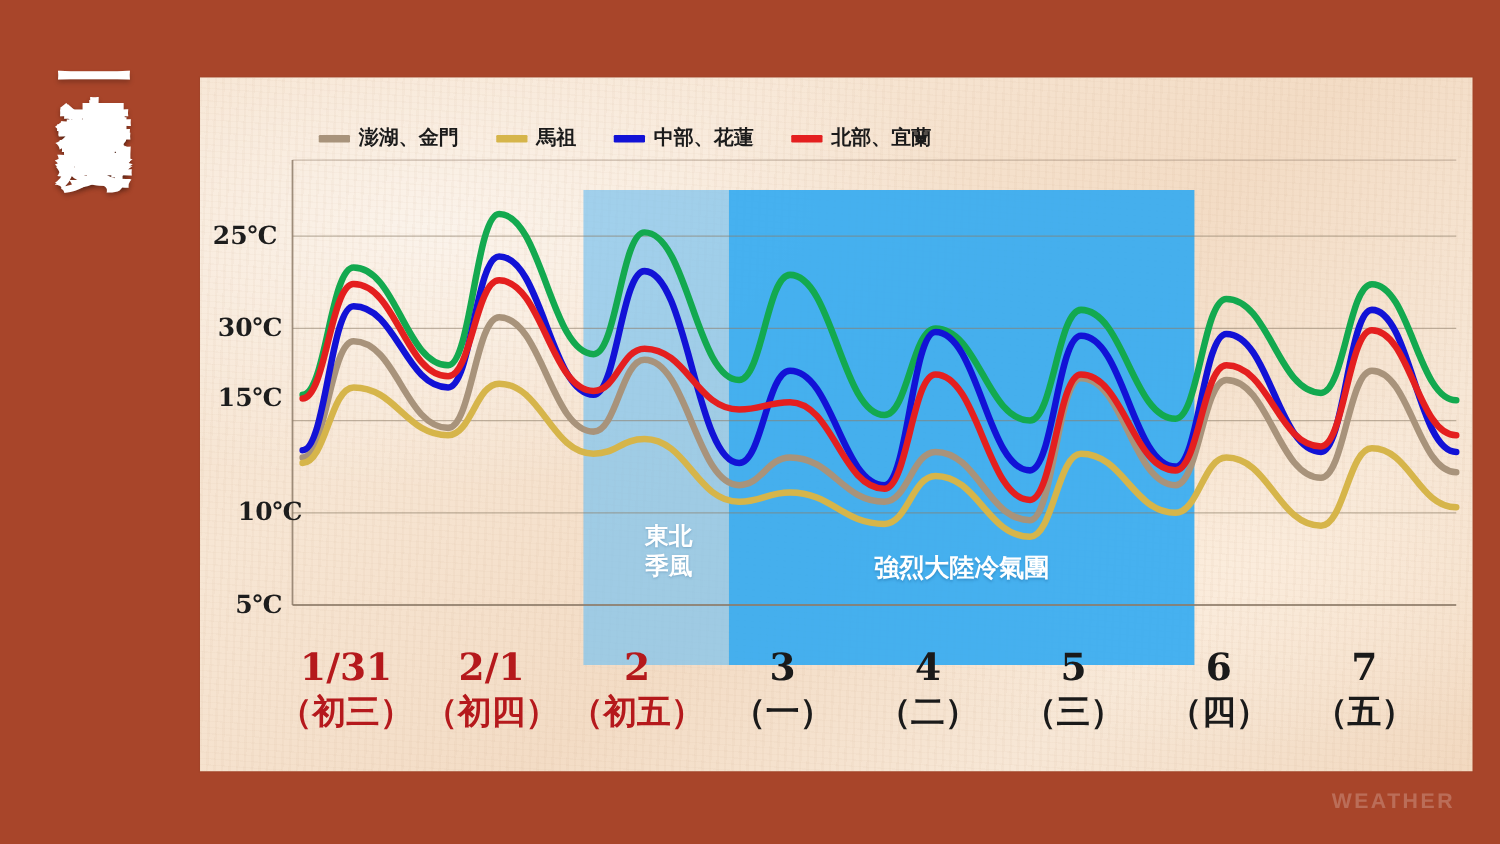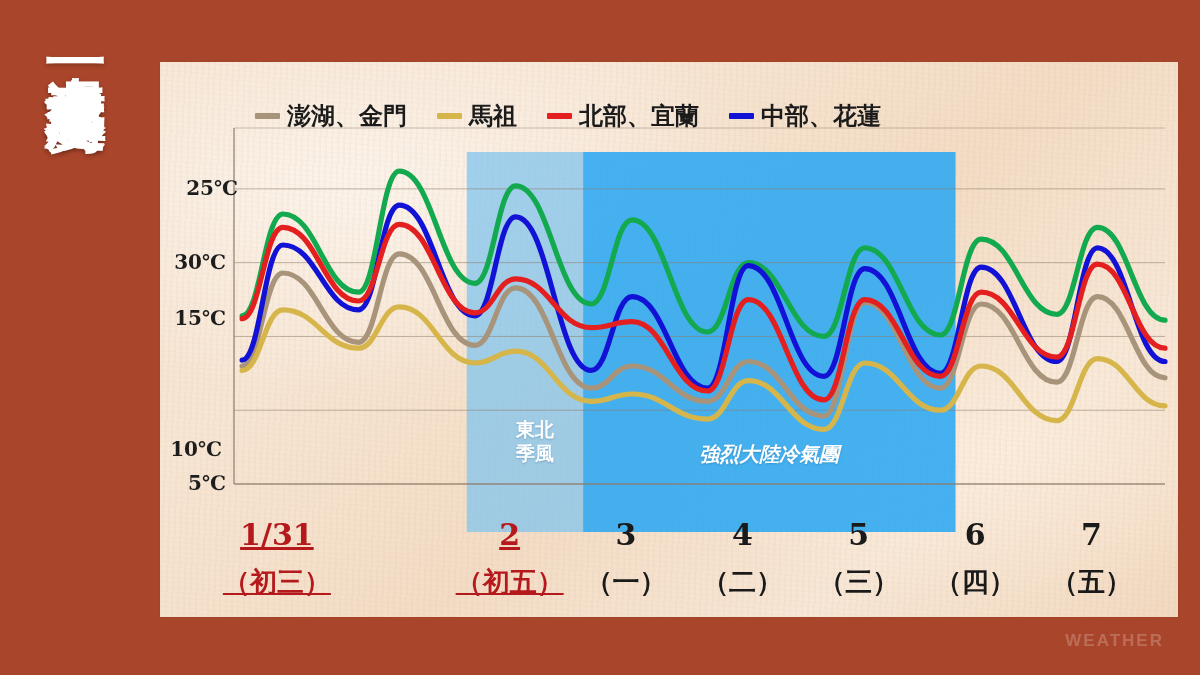--- a/index.html
+++ b/index.html
@@ -44,21 +44,21 @@
 
   
   .legend{
     position:absolute;left:95px;top:38px;
     display:flex;align-items:center;gap:30px;
   }
   .lg-item{display:flex;align-items:center;gap:7px;}
   .lg-swatch{display:block;width:25px;height:6px;border-radius:1px;}
   .lg-text{
     font-family:"DejaVu Sans","Liberation Sans",sans-serif;
-    font-size:24px;font-weight:bold;color:#1b1b1b;white-space:nowrap;
+    font-size:16px;font-weight:bold;color:#1b1b1b;white-space:nowrap;
   }
 
   
   .plot-wrap{position:absolute;left:0;top:0;width:1018px;height:555px;}
   svg.plot{position:absolute;left:0;top:0;width:1018px;height:555px;display:block;}
 
   
   .ytick{
     position:absolute;text-align:right;width:62px;
     font-family:"DejaVu Serif","Liberation Serif",serif;
@@ -66,32 +66,32 @@
   }
 
   
   .band-cap{
     position:absolute;color:#ffffff;font-weight:bold;
     font-family:"DejaVu Sans","Liberation Sans",sans-serif;
     text-align:center;line-height:1.25;
     text-shadow:0 1px 2px rgba(0,60,110,.25);
   }
   #cap-monsoon{font-size:19px;left:278px;top:356px;width:80px;}
-  #cap-coldmass{font-size:20px;left:385px;top:380px;width:320px;font-style:italic;}
+  #cap-coldmass{font-size:20px;left:385px;top:380px;width:320px;}
 
   
   .xlabels{position:absolute;left:0;top:440px;width:1018px;height:100px;}
   .xlab{
     position:absolute;text-align:center;width:120px;
     font-family:"DejaVu Serif","Liberation Serif",serif;
     font-weight:bold;line-height:1.1;
   }
   .xlab .d{font-size:30px;display:block;}
-  .xlab .w{font-size:27px;display:block;margin-top:16px;}
-  .xlab.red{color:#b5191c;text-decoration:underline;}
+  .xlab .w{font-size:27px;display:block;margin-top:4px;}
+  .xlab.red{color:#b5191c;}
   .xlab.dark{color:#1a1a1a;}
 
   
   .watermark{
     position:absolute;right:36px;bottom:24px;
     font-family:"Liberation Sans","DejaVu Sans",sans-serif;
     font-size:17px;font-weight:bold;
     letter-spacing:2px;color:rgba(255,255,255,.22);
   }
 </style>
@@ -109,26 +109,26 @@
     <div class="legend" id="legend">
         <div class="lg-item">
           <span class="lg-swatch" style="background:#a8937b"></span>
           <span class="lg-text">澎湖、金門</span>
         </div>
         <div class="lg-item">
           <span class="lg-swatch" style="background:#d6b54a"></span>
           <span class="lg-text">馬祖</span>
         </div>
         <div class="lg-item">
+          <span class="lg-swatch" style="background:#1212d6"></span>
+          <span class="lg-text">中部、花蓮</span>
+        </div>
+        <div class="lg-item">
           <span class="lg-swatch" style="background:#e41f1f"></span>
           <span class="lg-text">北部、宜蘭</span>
-        </div>
-        <div class="lg-item">
-          <span class="lg-swatch" style="background:#1212d6"></span>
-          <span class="lg-text">中部、花蓮</span>
         </div>
       </div>
 
     <div class="plot-wrap">
       <svg class="plot" id="plot-svg" viewBox="0 0 1018 555" preserveAspectRatio="none">
           <rect x="306.75" y="90" width="116.375" height="380" fill="#7ec4ee" fill-opacity="0.72"></rect>
           <rect x="423.125" y="90" width="372.4" height="380" fill="#2ca8f2" fill-opacity="0.88"></rect>
           <line x1="74" y1="422" x2="1005" y2="422" stroke="#8d7b68" stroke-width="1.6" stroke-opacity="0.85"></line>
           <line x1="74" y1="348.22222222222223" x2="1005" y2="348.22222222222223" stroke="#8d7b68" stroke-width="1" stroke-opacity="0.55"></line>
           <line x1="74" y1="274.44444444444446" x2="1005" y2="274.44444444444446" stroke="#8d7b68" stroke-width="1" stroke-opacity="0.55"></line>
@@ -138,37 +138,41 @@
           <line x1="74" y1="66" x2="1005" y2="66" stroke="#8d7b68" stroke-width="1" stroke-opacity="0.45"></line>
           <path d="M 82.1 304.0 C 100.5 304.0, 104.5 211.0, 122.9 211.0 C 156.9 211.0, 164.5 280.3, 198.5 280.3 C 216.9 280.3, 220.9 191.8, 239.3 191.8 C 273.3 191.8, 280.9 283.3, 314.9 283.3 C 333.2 283.3, 337.3 225.8, 355.6 225.8 C 389.7 225.8, 397.2 326.1, 431.3 326.1 C 449.6 326.1, 453.7 304.0, 472.0 304.0 C 506.0 304.0, 513.6 339.4, 547.6 339.4 C 566.0 339.4, 570.0 299.5, 588.4 299.5 C 622.4 299.5, 630.0 354.1, 664.0 354.1 C 682.4 354.1, 686.4 240.5, 704.8 240.5 C 738.8 240.5, 746.4 326.1, 780.4 326.1 C 798.7 326.1, 802.8 242.0, 821.1 242.0 C 855.2 242.0, 862.7 320.2, 896.8 320.2 C 915.1 320.2, 919.2 234.6, 937.5 234.6 C 967.9 234.6, 974.6 315.8, 1005.0 315.8" fill="none" stroke="#a8937b" stroke-width="5.2" stroke-linecap="round" stroke-linejoin="round"></path>
           <path d="M 82.1 308.4 C 100.5 308.4, 104.5 247.9, 122.9 247.9 C 156.9 247.9, 164.5 286.2, 198.5 286.2 C 216.9 286.2, 220.9 244.9, 239.3 244.9 C 273.3 244.9, 280.9 301.0, 314.9 301.0 C 333.2 301.0, 337.3 289.2, 355.6 289.2 C 389.7 289.2, 397.2 339.4, 431.3 339.4 C 449.6 339.4, 453.7 332.0, 472.0 332.0 C 506.0 332.0, 513.6 357.1, 547.6 357.1 C 566.0 357.1, 570.0 318.7, 588.4 318.7 C 622.4 318.7, 630.0 367.4, 664.0 367.4 C 682.4 367.4, 686.4 301.0, 704.8 301.0 C 738.8 301.0, 746.4 348.2, 780.4 348.2 C 798.7 348.2, 802.8 304.0, 821.1 304.0 C 855.2 304.0, 862.7 358.6, 896.8 358.6 C 915.1 358.6, 919.2 296.6, 937.5 296.6 C 967.9 296.6, 974.6 343.8, 1005.0 343.8" fill="none" stroke="#d6b54a" stroke-width="5.2" stroke-linecap="round" stroke-linejoin="round"></path>
           <path d="M 82.1 253.8 C 100.5 253.8, 104.5 152.0, 122.9 152.0 C 156.9 152.0, 164.5 230.2, 198.5 230.2 C 216.9 230.2, 220.9 109.2, 239.3 109.2 C 273.3 109.2, 280.9 221.3, 314.9 221.3 C 333.2 221.3, 337.3 123.9, 355.6 123.9 C 389.7 123.9, 397.2 242.0, 431.3 242.0 C 449.6 242.0, 453.7 157.9, 472.0 157.9 C 506.0 157.9, 513.6 270.0, 547.6 270.0 C 566.0 270.0, 570.0 200.7, 588.4 200.7 C 622.4 200.7, 630.0 274.4, 664.0 274.4 C 682.4 274.4, 686.4 185.9, 704.8 185.9 C 738.8 185.9, 746.4 273.0, 780.4 273.0 C 798.7 273.0, 802.8 177.1, 821.1 177.1 C 855.2 177.1, 862.7 252.3, 896.8 252.3 C 915.1 252.3, 919.2 165.3, 937.5 165.3 C 967.9 165.3, 974.6 258.2, 1005.0 258.2" fill="none" stroke="#13a94f" stroke-width="5.2" stroke-linecap="round" stroke-linejoin="round"></path>
           <path d="M 82.1 298.1 C 100.5 298.1, 104.5 183.0, 122.9 183.0 C 156.9 183.0, 164.5 247.9, 198.5 247.9 C 216.9 247.9, 220.9 143.1, 239.3 143.1 C 273.3 143.1, 280.9 253.8, 314.9 253.8 C 333.2 253.8, 337.3 154.9, 355.6 154.9 C 389.7 154.9, 397.2 308.4, 431.3 308.4 C 449.6 308.4, 453.7 234.6, 472.0 234.6 C 506.0 234.6, 513.6 326.1, 547.6 326.1 C 566.0 326.1, 570.0 203.6, 588.4 203.6 C 622.4 203.6, 630.0 314.3, 664.0 314.3 C 682.4 314.3, 686.4 206.6, 704.8 206.6 C 738.8 206.6, 746.4 311.3, 780.4 311.3 C 798.7 311.3, 802.8 205.1, 821.1 205.1 C 855.2 205.1, 862.7 299.5, 896.8 299.5 C 915.1 299.5, 919.2 185.9, 937.5 185.9 C 967.9 185.9, 974.6 299.5, 1005.0 299.5" fill="none" stroke="#1212d6" stroke-width="5.2" stroke-linecap="round" stroke-linejoin="round"></path>
           <path d="M 82.1 256.7 C 100.5 256.7, 104.5 165.3, 122.9 165.3 C 156.9 165.3, 164.5 239.0, 198.5 239.0 C 216.9 239.0, 220.9 162.3, 239.3 162.3 C 273.3 162.3, 280.9 250.8, 314.9 250.8 C 333.2 250.8, 337.3 216.9, 355.6 216.9 C 389.7 216.9, 397.2 265.6, 431.3 265.6 C 449.6 265.6, 453.7 259.7, 472.0 259.7 C 506.0 259.7, 513.6 329.0, 547.6 329.0 C 566.0 329.0, 570.0 237.6, 588.4 237.6 C 622.4 237.6, 630.0 337.9, 664.0 337.9 C 682.4 337.9, 686.4 237.6, 704.8 237.6 C 738.8 237.6, 746.4 314.3, 780.4 314.3 C 798.7 314.3, 802.8 230.2, 821.1 230.2 C 855.2 230.2, 862.7 295.1, 896.8 295.1 C 915.1 295.1, 919.2 202.1, 937.5 202.1 C 967.9 202.1, 974.6 286.2, 1005.0 286.2" fill="none" stroke="#e41f1f" stroke-width="5.2" stroke-linecap="round" stroke-linejoin="round"></path>
         </svg>
 
       <div id="yticks">
           <div class="ytick" style="left: 4px; top: 409px;">5℃</div>
-          <div class="ytick" style="left: 0; top: 335.222px; margin-top: 40px;">10℃</div>
+          <div class="ytick" style="left: 20px; top: 335.222px;">10℃</div>
           <div class="ytick" style="left: 4px; top: 244px;">15℃</div>
           <div class="ytick" style="left: 4px; top: 187.667px;">30℃</div>
-          <div class="ytick" style="left: 16px; top: 113.889px;">25℃</div>
+          <div class="ytick" style="left: 0; top: 113.889px;">25℃</div>
         </div>
 
       <div class="band-cap" id="cap-monsoon" style="left: 335px;">
         <span>東北</span><br>
         <span>季風</span>
       </div>
       <div class="band-cap" id="cap-coldmass" style="left: 449.325px;">強烈大陸冷氣團</div>
 
       <div class="xlabels" id="xlabels">
           <div class="xlab red" style="left: 56.8775px; top: 16px;">
             <span class="d">1/31</span>
             <span class="w">（初三）</span>
           </div>
+          <div class="xlab red" style="left: 173.252px; top: 16px;">
+            <span class="d">2/1</span>
+            <span class="w">（初四）</span>
+          </div>
           <div class="xlab red" style="left: 289.627px; top: 16px;">
             <span class="d">2</span>
             <span class="w">（初五）</span>
           </div>
           <div class="xlab dark" style="left: 406.002px; top: 16px;">
             <span class="d">3</span>
             <span class="w">（一）</span>
           </div>
           <div class="xlab dark" style="left: 522.377px; top: 16px;">
             <span class="d">4</span>

